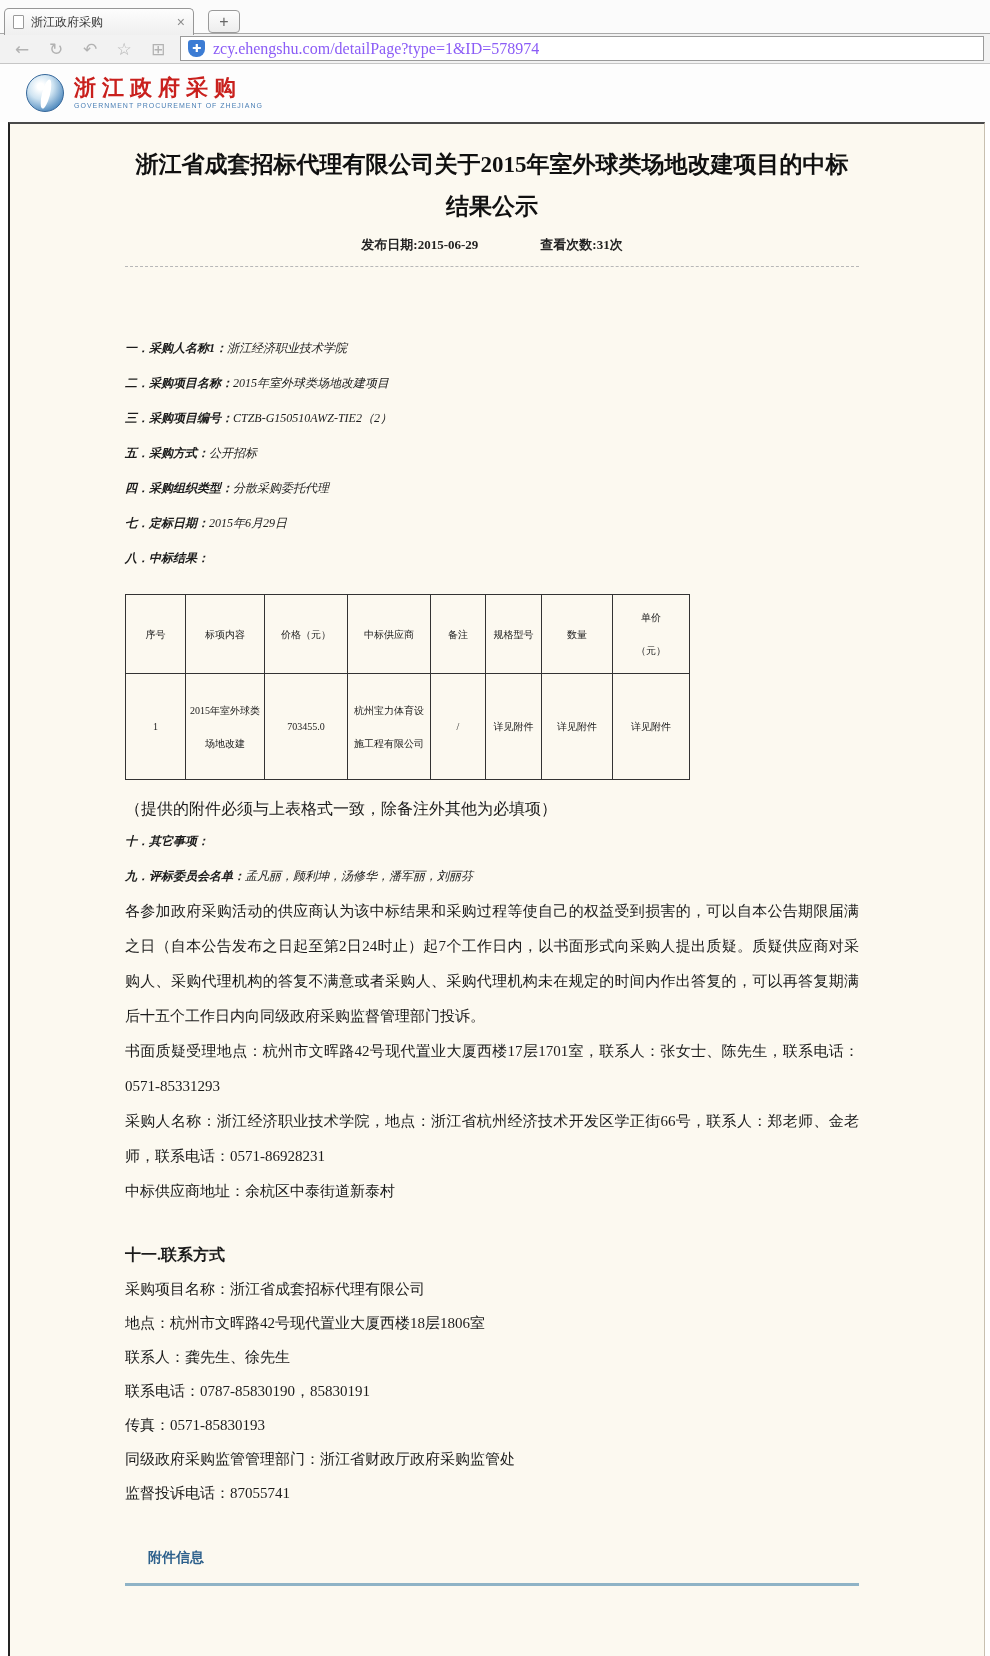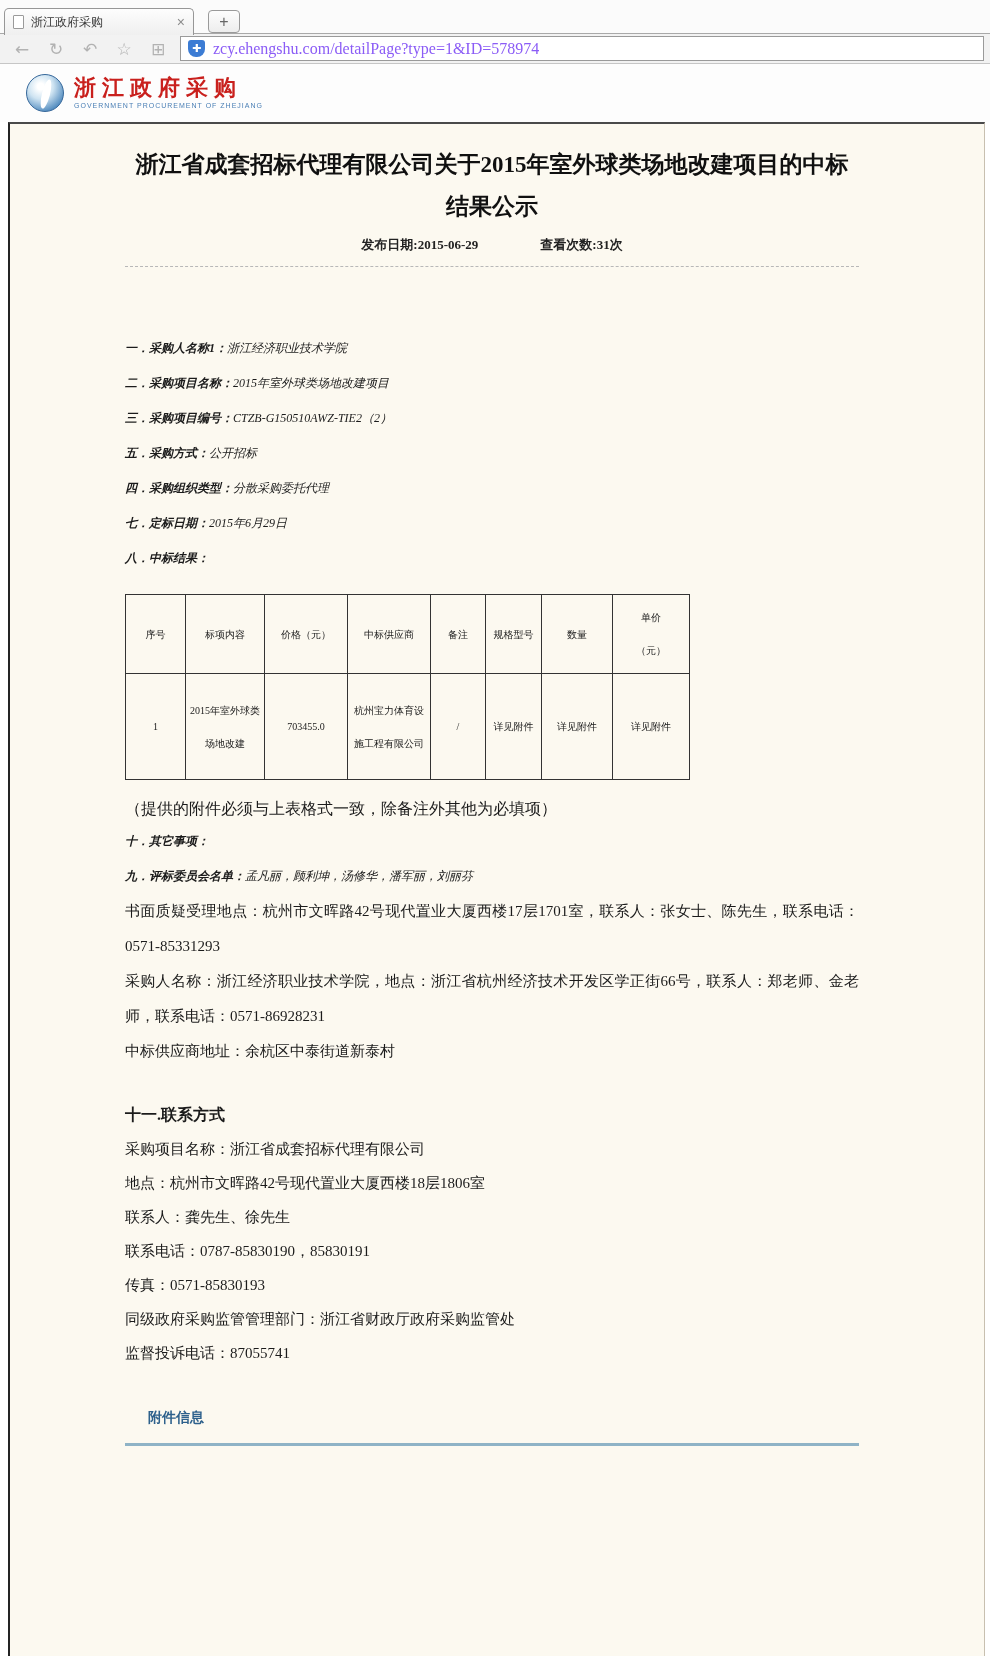--- a/index.html
+++ b/index.html
@@ -182,20 +182,21 @@
       <td>详见附件</td>
     </tr>
   </tbody>
     </table>
 
   <div class="table-note">（提供的附件必须与上表格式一致，除备注外其他为必填项）</div>
 
   <div class="sec-line"><b>十．其它事项：</b></div>
   <div class="sec-line"><b>九．评标委员会名单：</b><span>孟凡丽，顾利坤，汤修华，潘军丽，刘丽芬</span></div>
 
+  <p class="para">各参加政府采购活动的供应商认为该中标结果和采购过程等使自己的权益受到损害的，可以自本公告期限届满之日（自本公告发布之日起至第2日24时止）起7个工作日内，以书面形式向采购人提出质疑。质疑供应商对采购人、采购代理机构的答复不满意或者采购人、采购代理机构未在规定的时间内作出答复的，可以再答复期满后十五个工作日内向同级政府采购监督管理部门投诉。</p>
   <p class="para">书面质疑受理地点：杭州市文晖路42号现代置业大厦西楼17层1701室，联系人：张女士、陈先生，联系电话：0571-85331293</p>
   <p class="para">采购人名称：浙江经济职业技术学院，地点：浙江省杭州经济技术开发区学正街66号，联系人：郑老师、金老师，联系电话：0571-86928231</p>
   <p class="para">中标供应商地址：余杭区中泰街道新泰村</p>
 
   <div class="sec11-title">十一.联系方式</div>
   <div class="contact-line">采购项目名称：浙江省成套招标代理有限公司</div>
   <div class="contact-line">地点：杭州市文晖路42号现代置业大厦西楼18层1806室</div>
   <div class="contact-line">联系人：龚先生、徐先生</div>
   <div class="contact-line">联系电话：0787-85830190，85830191</div>
   <div class="contact-line">传真：0571-85830193</div>

